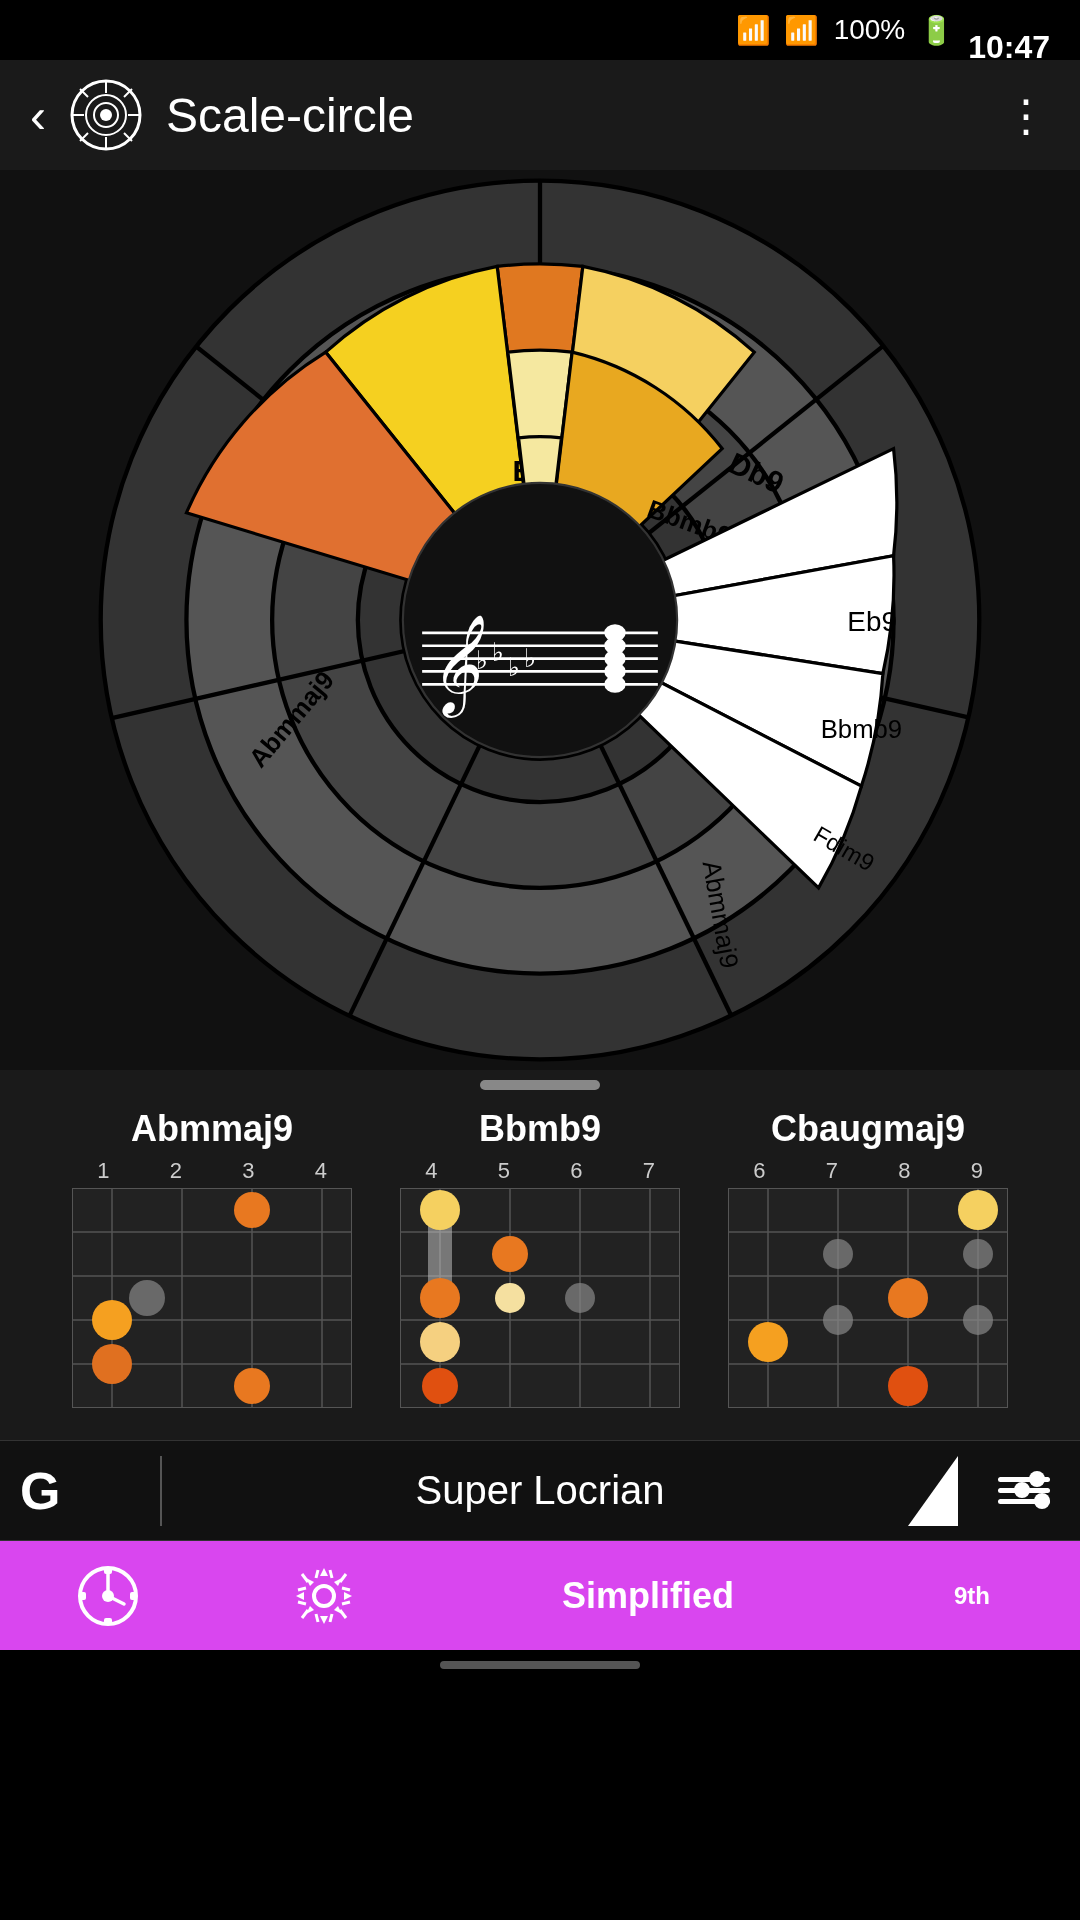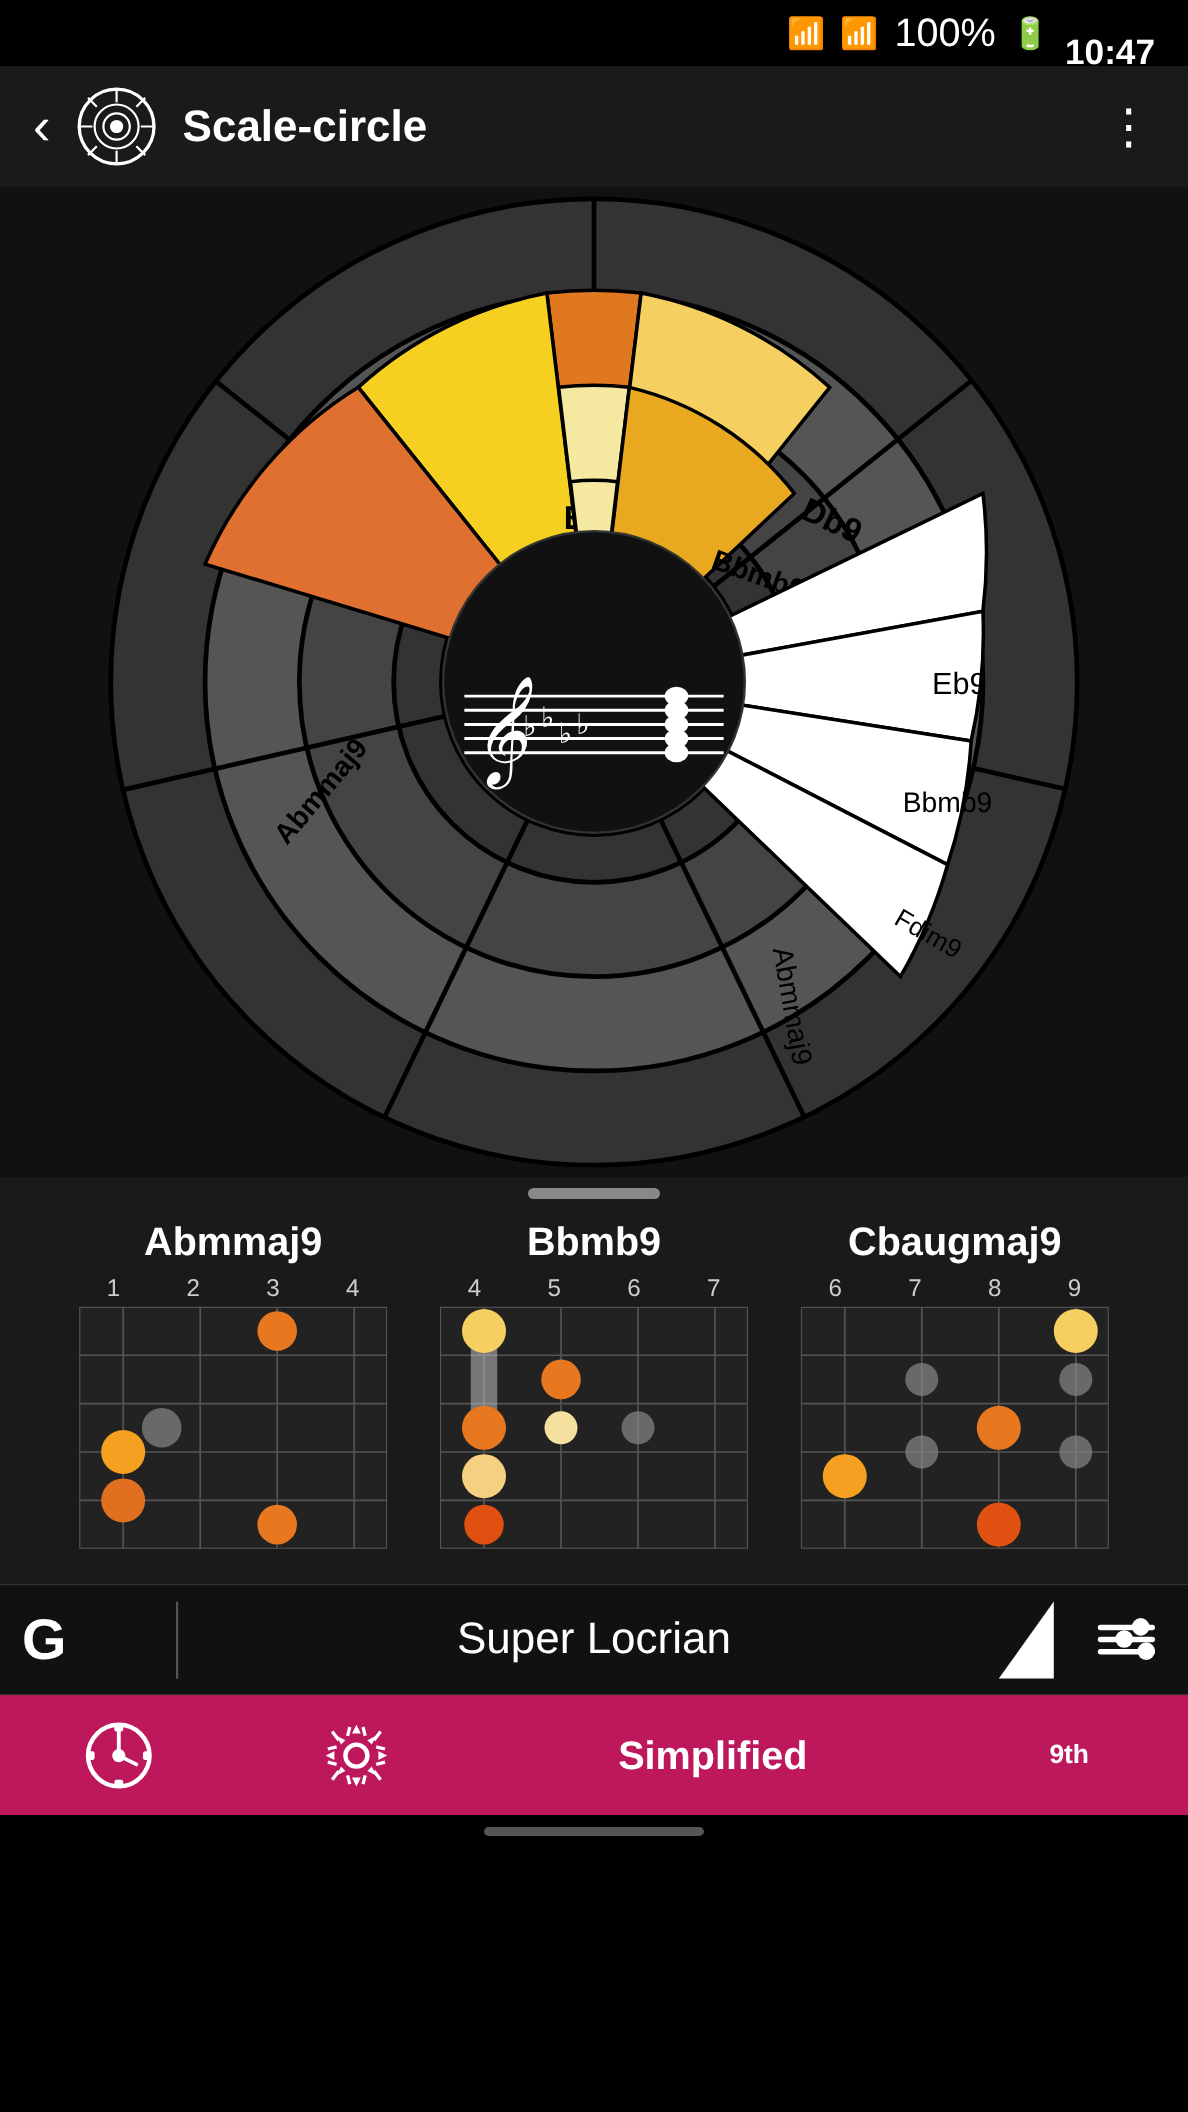--- a/index.html
+++ b/index.html
@@ -52,22 +52,22 @@
     .app-header .back-btn {
       font-size: 48px;
       color: #fff;
       cursor: pointer;
     }
     .app-header .logo {
       width: 72px;
       height: 72px;
     }
     .app-header .title {
-      font-size: 40px;
-      font-weight: bold;
+      font-size: 48px;
+      font-weight: normal;
       color: #fff;
       flex: 1;
     }
     .app-header .menu-dots {
       font-size: 44px;
       color: #fff;
       cursor: pointer;
       letter-spacing: 2px;
     }
 
@@ -185,21 +185,21 @@
       width: 0;
       height: 0;
       border-left: 50px solid transparent;
       border-bottom: 70px solid #fff;
       margin-left: 10px;
     }
 
     .settings-bar {
       width: 100%;
       height: 110px;
-      background: #be185d;
+      background: #d946ef;
       display: flex;
       align-items: center;
       border-top: 1px solid #333;
     }
 
     .settings-btn {
       flex: 1;
       display: flex;
       align-items: center;
       justify-content: center;
@@ -267,21 +267,21 @@
       border-radius: 4px;
     }
   </style>
 </head>
 <body>
 
 <div class="status-bar">
   <div class="status-icons">
     <span>📶</span>
     <span>📶</span>
-    <span style="font-size:36px">100%</span>
+    <span style="font-size:28px">100%</span>
     <span>🔋</span>
     <span class="time">10:47</span>
   </div>
 </div>
 
 <div class="app-header">
   <span class="back-btn">‹</span>
 
   <svg class="logo" viewBox="0 0 72 72" xmlns="http://www.w3.org/2000/svg">
     <circle cx="36" cy="36" r="34" fill="none" stroke="#fff" stroke-width="3"></circle>

